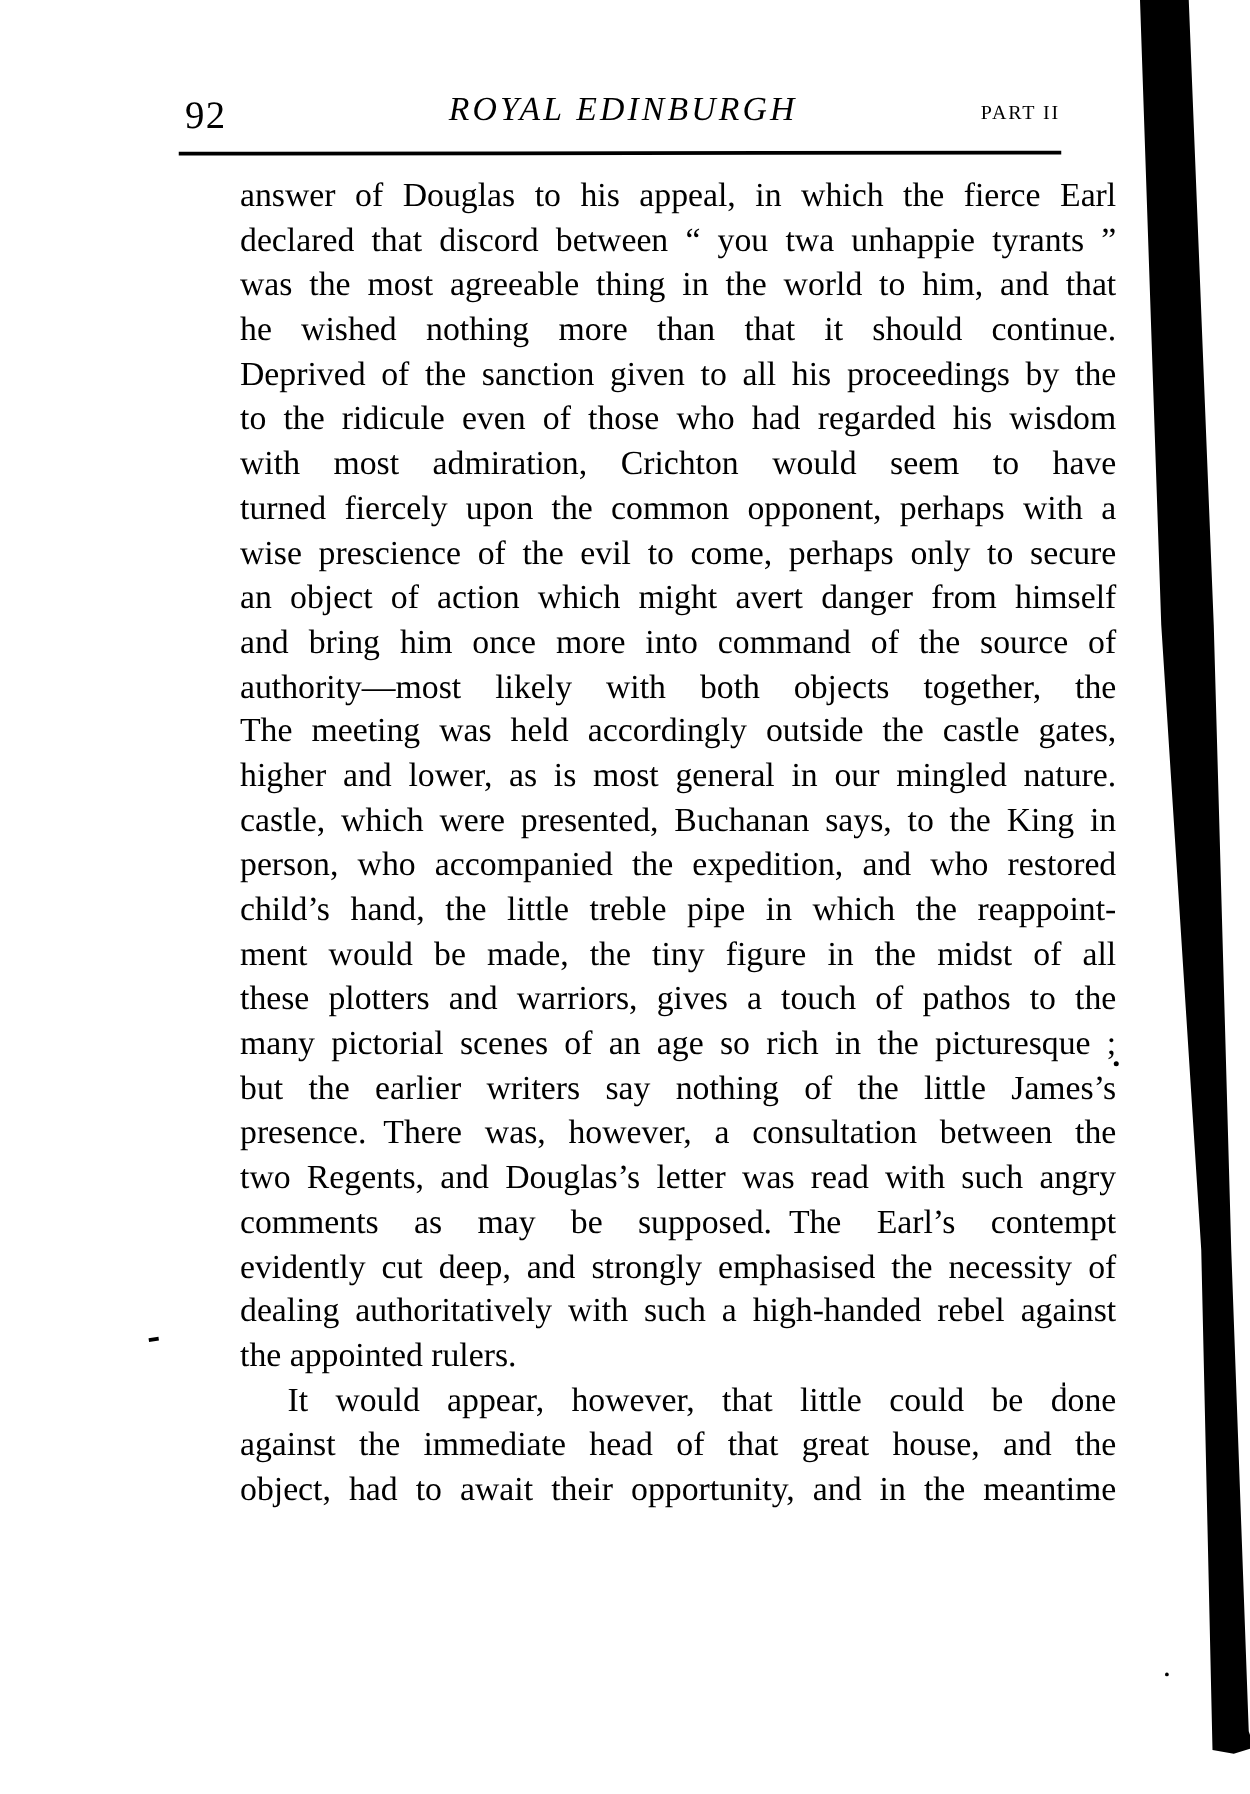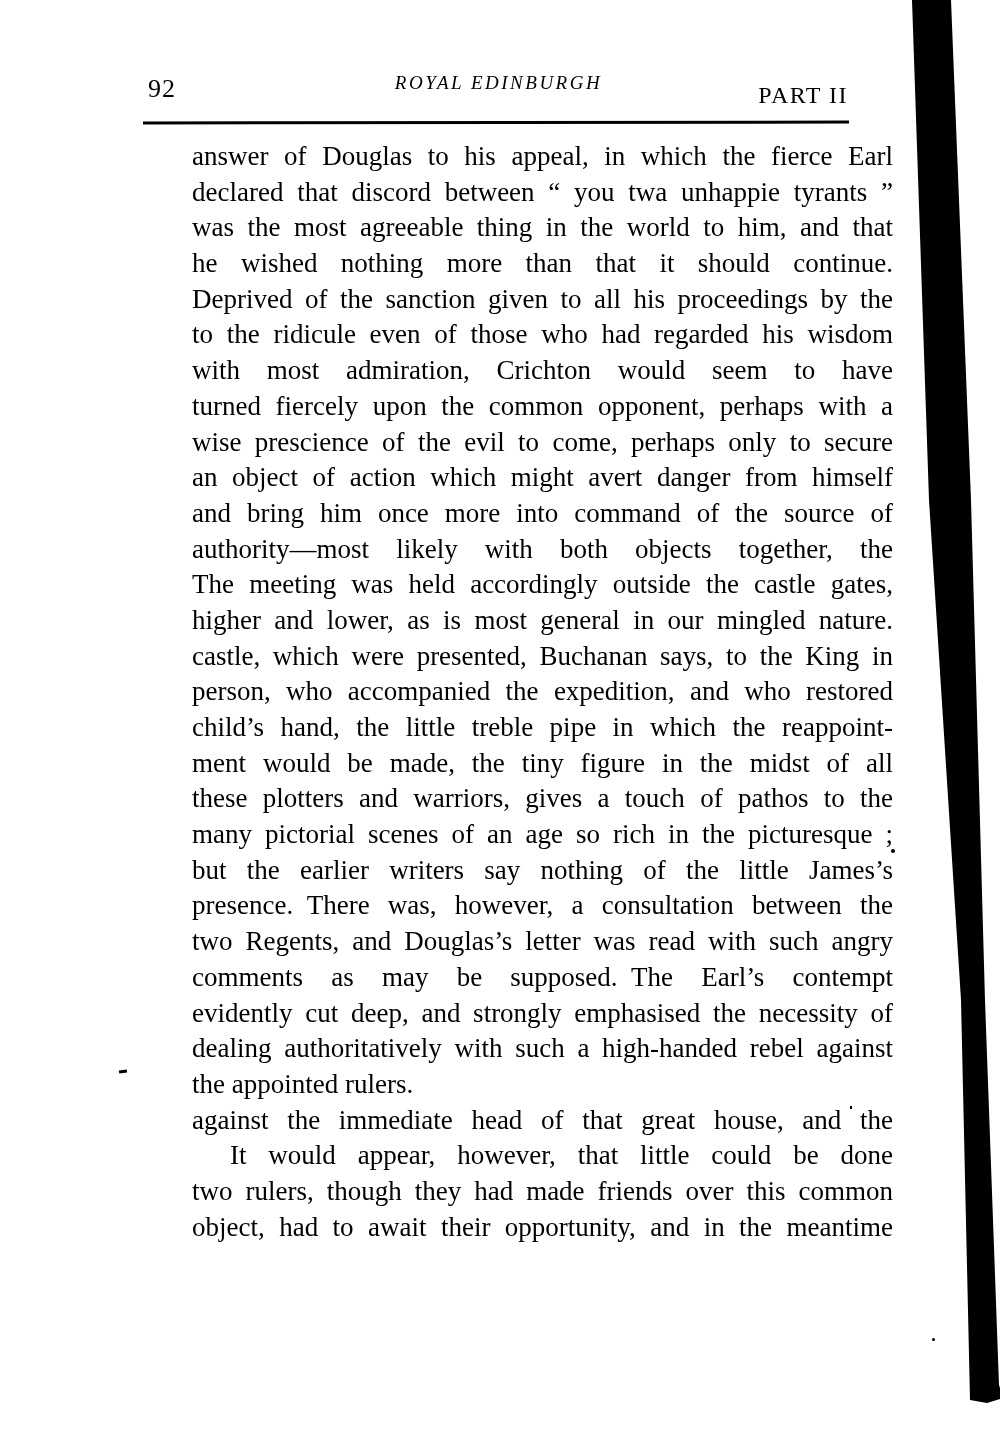--- a/index.html
+++ b/index.html
@@ -24,39 +24,39 @@
     position: absolute;
     left: 148px;
     top: 0;
     width: 701px;
     height: 130px;
   }
   .page-number {
     position: absolute;
     left: 0;
     top: 74px;
-    font-size: 26px;
+    font-size: 31px;
     letter-spacing: 1px;
   }
   .head-title {
     position: absolute;
     left: 0;
     top: 72px;
     width: 100%;
     text-align: center;
     font-style: italic;
-    font-size: 19px;
+    font-size: 27px;
     letter-spacing: 2.5px;
     white-space: nowrap;
   }
   .head-part {
     position: absolute;
     right: 1px;
     top: 82px;
-    font-size: 24px;
+    font-size: 16px;
     letter-spacing: 1.5px;
     white-space: nowrap;
   }
   .head-rule {
     position: absolute;
     left: -5px;
     top: 121px;
     width: 706px;
     height: 3px;
     background: #000000;
@@ -134,23 +134,22 @@
       <div class="line">ment would be made, the tiny figure in the midst of all</div>
       <div class="line">these plotters and warriors, gives a touch of pathos to the</div>
       <div class="line">many pictorial scenes of an age so rich in the picturesque ;</div>
       <div class="line">but the earlier writers say nothing of the little James’s</div>
       <div class="line">presence. There was, however, a consultation between the</div>
       <div class="line">two Regents, and Douglas’s letter was read with such angry</div>
       <div class="line">comments as may be supposed. The Earl’s contempt</div>
       <div class="line">evidently cut deep, and strongly emphasised the necessity of</div>
       <div class="line">dealing authoritatively with such a high-handed rebel against</div>
       <div class="line para-end">the appointed rulers.</div>
+      <div class="line indent">It would appear, however, that little could be done</div>
       <div class="line">against the immediate head of that great house, and the</div>
-      <div class="line indent">It would appear, however, that little could be done</div>
-      <div class="line">two rulers, though they had made friends over this common</div>
       <div class="line">object, had to await their opportunity, and in the meantime</div>
     </div>
 
   <div class="scan-overlay">
     <svg width="1000" height="1435" viewBox="0 0 1000 1435">
       <polygon points="912,0 951,0 971,500 985,1000 999,1385 1000,1388 1000,1399 987,1403 970,1400 961,1000 929,500" fill="#000000"></polygon>
     </svg>
     <div class="speck dash-1"></div>
     <div class="speck dot-1"></div>
     <div class="speck dot-2"></div>

